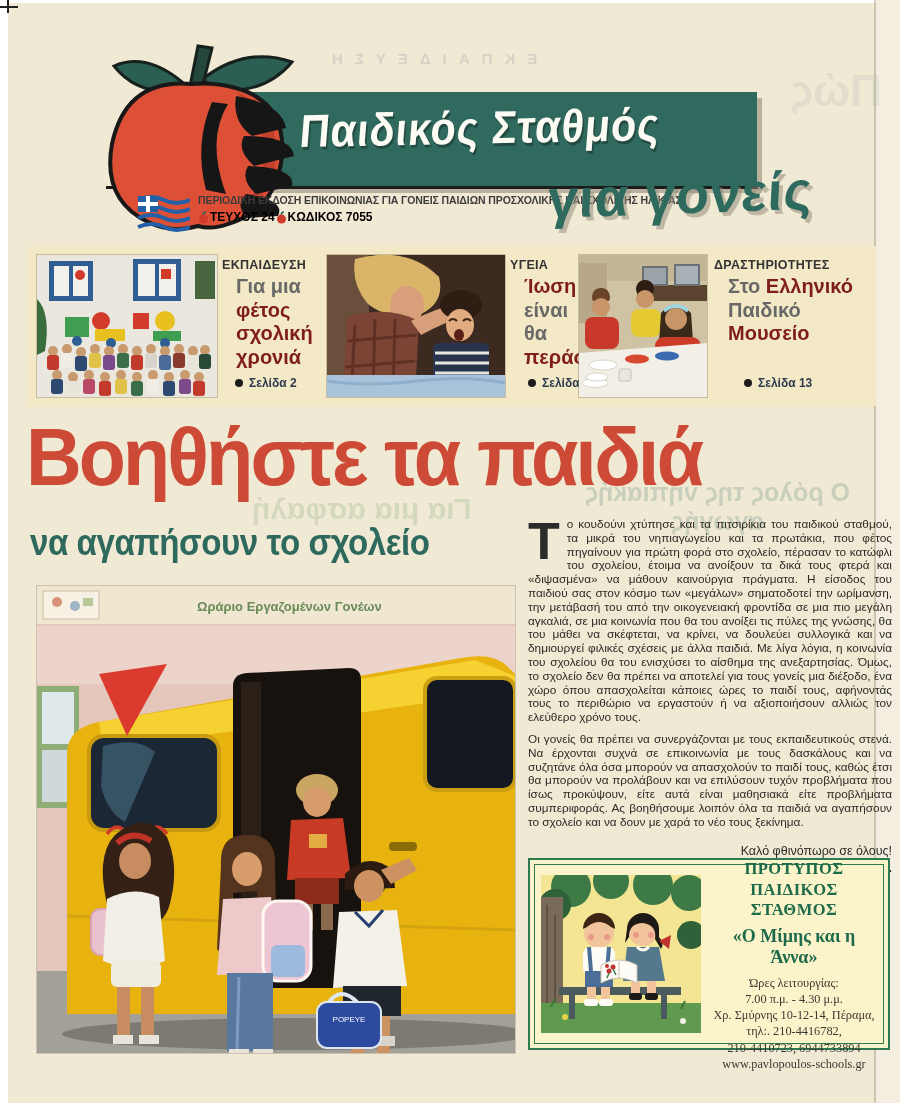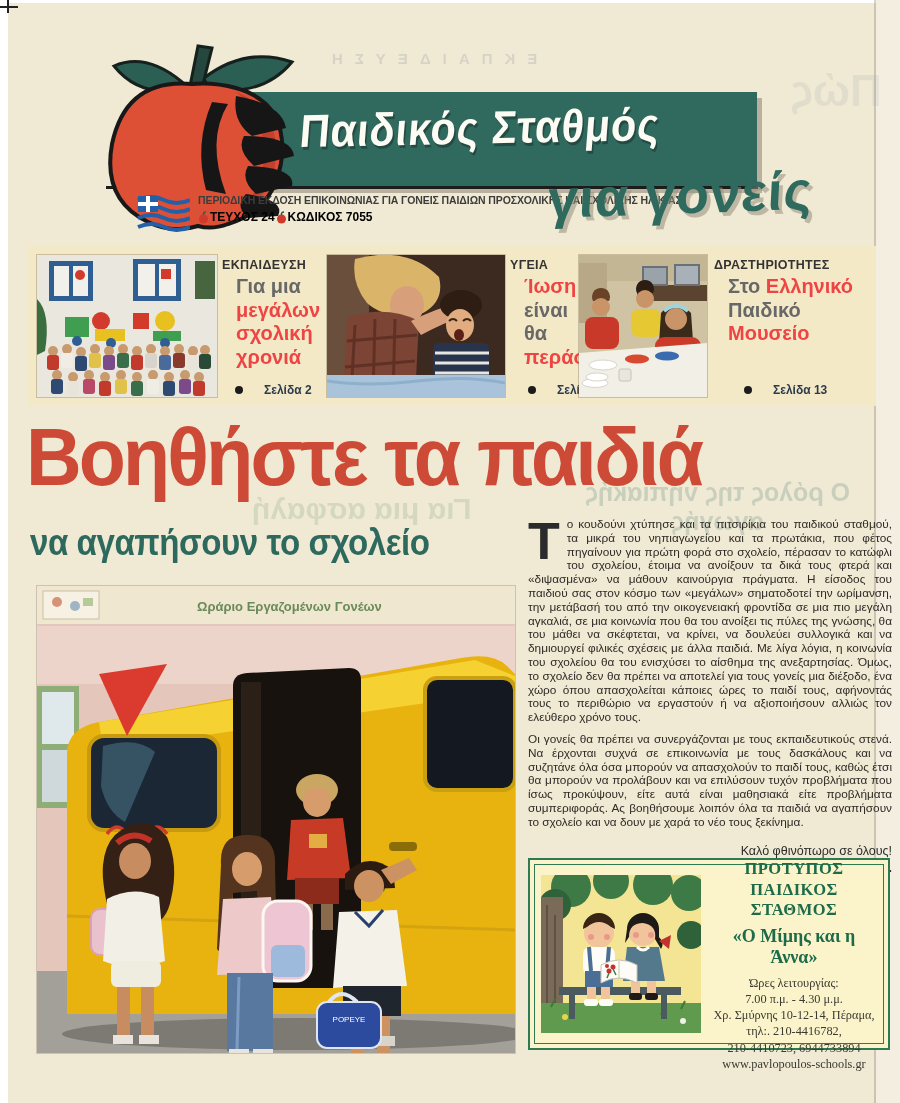--- a/index.html
+++ b/index.html
@@ -35,22 +35,22 @@
   .ghost-topright{left:790px;top:66px;font-size:44px;color:#9aa2ad;opacity:.16;}
   .ghost-midright{left:545px;top:478px;width:345px;font-size:25px;color:#2f6a5f;opacity:.2;text-align:center;}
   .ghost-midleft{left:252px;top:492px;font-size:30px;color:#4a8a50;opacity:.16;}
 
   
   .teaser-band{position:absolute;left:28px;top:246px;width:848px;height:160px;background:#f4e9c6;}
   .tphoto{position:absolute;top:254px;border:1px solid rgba(120,110,90,.35);}
   .tcol{position:absolute;top:258px;}
   .tcat{font-size:12.5px;font-weight:800;color:#333;letter-spacing:.3px;margin-bottom:3px;}
   .tline{font-size:20px;font-weight:bold;line-height:1.18;margin-left:14px;}
-  .blue{color:#ef4444;} .gray{color:#686868;}
-  .tpage{position:absolute;font-size:12px;font-weight:bold;color:#2c3a4e;display:flex;align-items:center;gap:21px;margin-top:7px;}
+  .blue{color:#7f1d1d;} .gray{color:#686868;}
+  .tpage{position:absolute;font-size:12px;font-weight:bold;color:#2c3a4e;display:flex;align-items:center;gap:6px;}
   .dot{width:8px;height:8px;border-radius:50%;background:#1b1b1b;display:inline-block;}
 
   
   .headline{position:absolute;left:26px;top:414px;width:870px;font-size:82px;font-weight:bold;
           color:#cd4a37;letter-spacing:-3px;white-space:nowrap;transform:scaleX(.94);
           transform-origin:left top;line-height:1.05;}
   .subheadline{position:absolute;left:30px;top:522px;font-size:36px;font-weight:bold;color:#2e695e;
           white-space:nowrap;transform:scaleX(.92);transform-origin:left top;letter-spacing:-.5px;}
 
   
@@ -190,21 +190,21 @@
         <use href="#kid" x="116" y="120" style="color:#f0ede4"></use>
         <use href="#kid" x="132" y="122" style="color:#2e4a72"></use>
         <use href="#kid" x="148" y="120" style="color:#7a4a8a"></use>
         <use href="#kid" x="162" y="122" style="color:#c23a2c"></use>
     </g>
   </svg>
 
   <div class="tcol" style="left:222px;width:100px;">
     <div class="tcat">ΕΚΠΑΙΔΕΥΣΗ</div>
     <div class="tline gray">Για μια</div>
-    <div class="tline blue">μεγάλων</div>
+    <div class="tline blue">φέτος</div>
     <div class="tline blue">σχολική</div>
     <div class="tline blue">χρονιά</div>
   </div>
   <div class="tpage" style="left:235px;top:376px;">
     <span class="dot"></span>
     <span>Σελίδα 2</span>
   </div>
 
   <svg class="tphoto" style="left:326px;" width="178" height="142" viewBox="0 0 178 142">
     <rect width="178" height="142" fill="#3c2a20"></rect>

